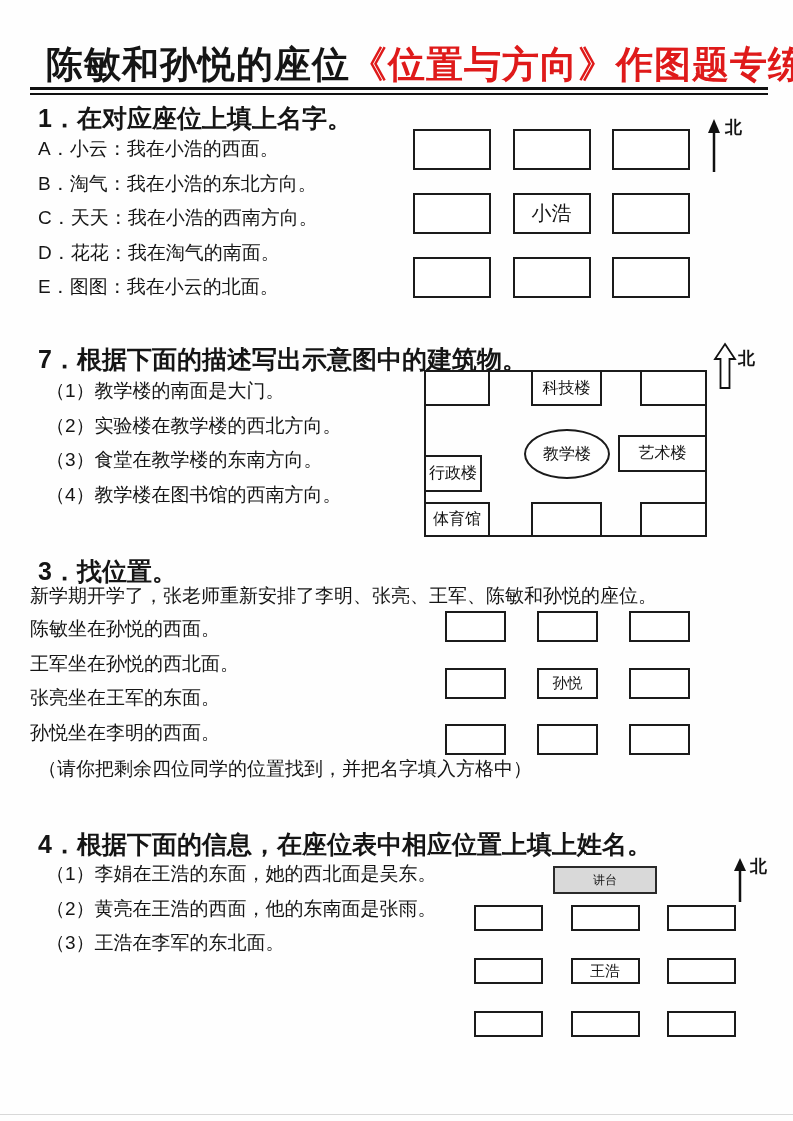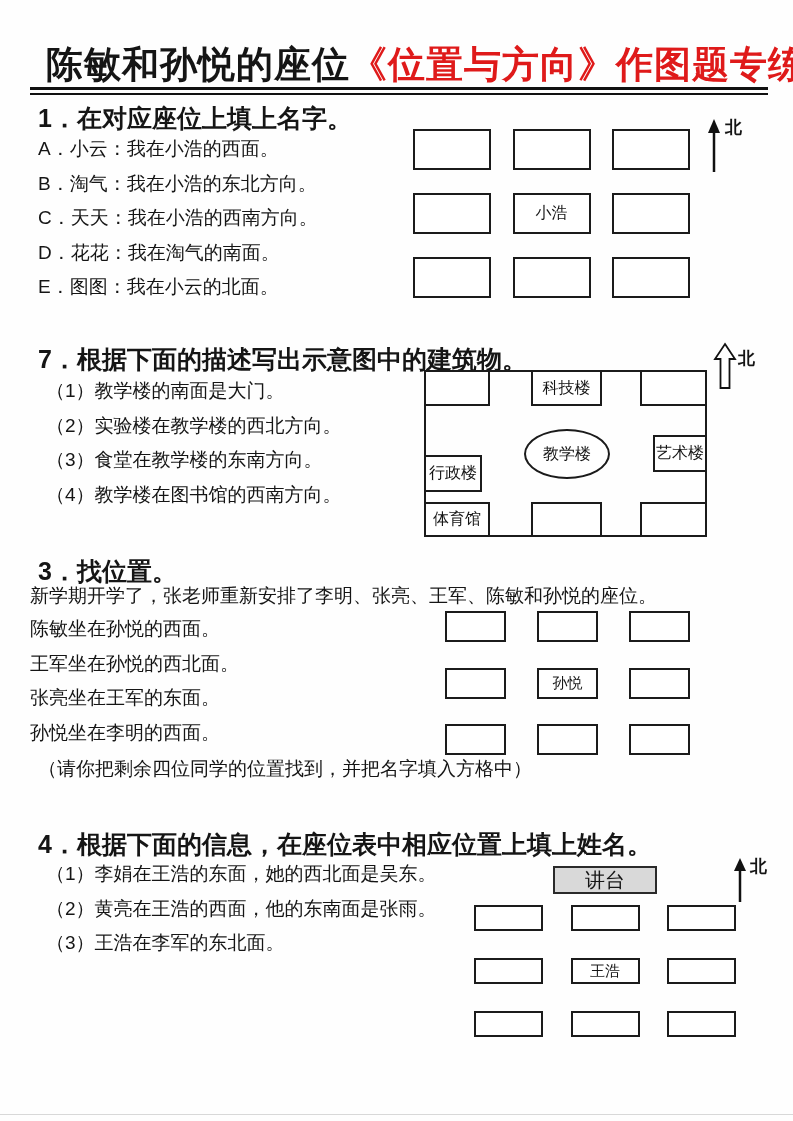--- a/index.html
+++ b/index.html
@@ -11,32 +11,32 @@
   .title{position:absolute;left:46px;top:40px;font-size:37px;font-weight:bold;white-space:nowrap;letter-spacing:1px;}
   .t-red{color:#df1a1a;}
   .title-rule{position:absolute;left:30px;top:87px;width:738px;height:3px;border-top:3px solid #111;border-bottom:2px solid #111;}
   
   .q-heading{position:absolute;font-size:25px;font-weight:bold;white-space:nowrap;}
   .q-items{position:absolute;font-size:19px;white-space:nowrap;}
   .q-items .line{height:34.6px;line-height:34.6px;}
   .plain-line{position:absolute;font-size:19px;white-space:nowrap;}
   
   .grid{position:absolute;display:grid;justify-content:space-between;align-content:space-between;}
-  .grid .cell{border:2.5px solid #1b1b1b;background:#fff;display:flex;align-items:center;justify-content:center;font-size:16px;}
+  .grid .cell{border:2.5px solid #1b1b1b;background:#fff;display:flex;align-items:center;justify-content:center;font-size:20px;}
   .g1{left:413px;top:129px;width:277px;height:169px;grid-template-columns:repeat(3,78px);grid-template-rows:repeat(3,41px);}
   .g3{left:445px;top:611px;width:245px;height:144px;grid-template-columns:repeat(3,61px);grid-template-rows:repeat(3,31px);}
   .g3 .cell{border-width:2px;font-size:15px;}
   .g4{left:474px;top:905px;width:262px;height:101px;grid-template-columns:repeat(3,69px);grid-template-rows:repeat(3,26px);gap:27px;}
   .g4 .cell{border-width:2px;font-size:15px;}
   
   .campus{position:absolute;left:424px;top:370px;width:283px;height:167px;border:2px solid #1b1b1b;box-sizing:border-box;padding-left:18px;}
   .campus .bx{position:absolute;border:2px solid #1b1b1b;background:#fff;display:flex;align-items:center;justify-content:center;font-size:16px;box-sizing:border-box;}
   .campus .oval{position:absolute;left:98px;top:57px;width:86px;height:50px;border:2px solid #1b1b1b;border-radius:50%;display:flex;align-items:center;justify-content:center;font-size:16px;box-sizing:border-box;background:#fff;}
   
-  .podium{position:absolute;left:553px;top:866px;width:104px;height:28px;background:#d9d9d9;border:2.5px solid #2a2a2a;display:flex;align-items:center;justify-content:center;font-size:20px;box-sizing:border-box;}
+  .podium{position:absolute;left:553px;top:866px;width:104px;height:28px;background:#d9d9d9;border:2.5px solid #2a2a2a;display:flex;align-items:center;justify-content:center;font-size:12px;box-sizing:border-box;}
   
   .north{position:absolute;display:flex;align-items:flex-start;}
   .north .nl{font-size:17px;font-weight:bold;line-height:1;margin-top:2px;}
   .bottom-edge{position:absolute;left:0;top:1114px;width:793px;border-top:1px solid #d8d8d8;}
 </style>
 </head>
 <body>
 
 <div class="page">
 
@@ -77,21 +77,21 @@
       <div class="line">（3）食堂在教学楼的东南方向。</div>
       <div class="line">（4）教学楼在图书馆的西南方向。</div>
     </div>
 
   <div class="campus">
     <div class="bx" style="left:-2px;top:-2px;width:66px;height:36px;"></div>
     <div class="bx" style="left:105px;top:-2px;width:71px;height:36px;">科技楼</div>
     <div class="bx" style="right:-2px;top:-2px;width:67px;height:36px;"></div>
     <div class="bx" style="left:-2px;top:71px;width:58px;height:37px;margin-top:12px;">行政楼</div>
     <div class="oval">教学楼</div>
-    <div class="bx" style="right:-2px;top:63px;width:54px;height:37px;">艺术楼</div>
+    <div class="bx" style="right:-2px;top:63px;width:89px;height:37px;">艺术楼</div>
     <div class="bx" style="left:-2px;bottom:-2px;width:66px;height:35px;">体育馆</div>
     <div class="bx" style="left:105px;bottom:-2px;width:71px;height:35px;"></div>
     <div class="bx" style="right:-2px;bottom:-2px;width:67px;height:35px;"></div>
   </div>
   <div class="north" style="left:712px;top:342px;">
     <svg width="26" height="50">
       <polygon points="13,2 23,17 17.5,17 17.5,46 8.5,46 8.5,17 3,17" fill="#fff" stroke="#111" stroke-width="1.8"></polygon>
     </svg>
     <span class="nl" style="margin-top:8px;">北</span>
   </div>

